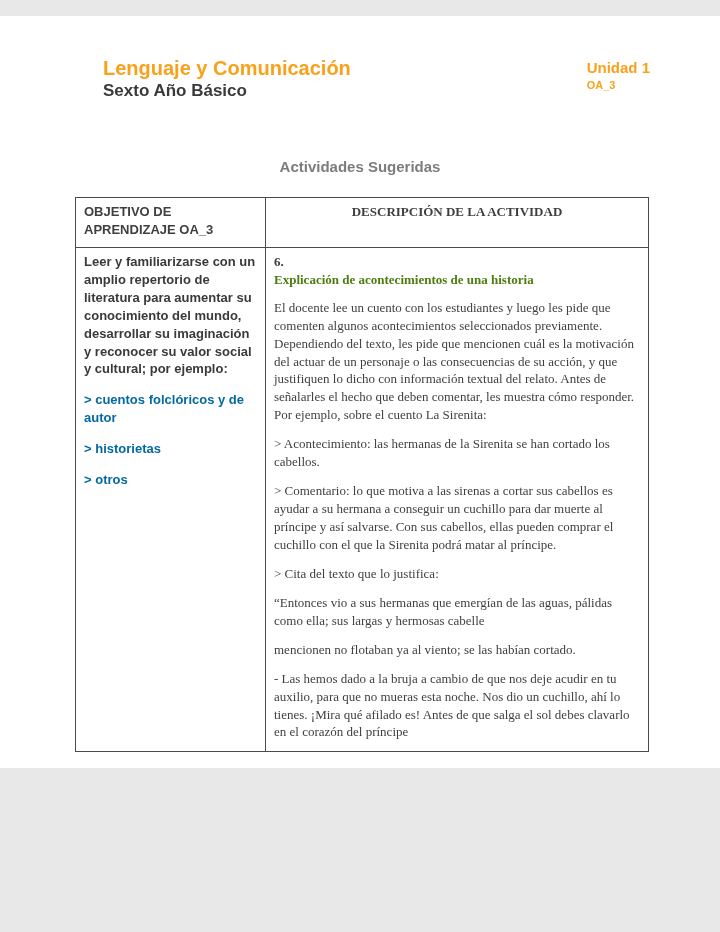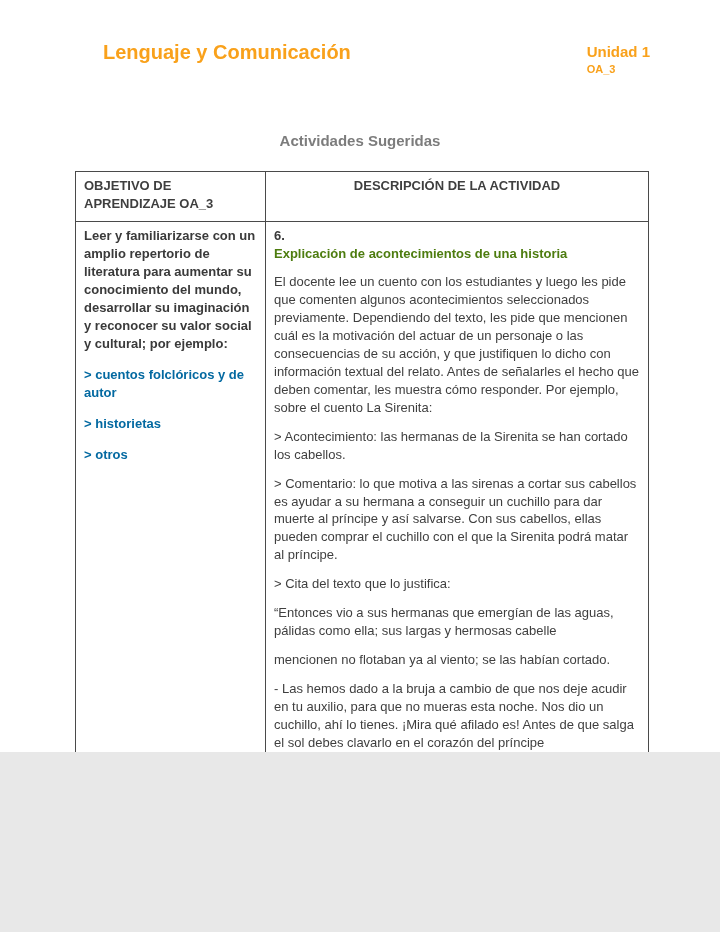--- a/index.html
+++ b/index.html
@@ -1,20 +1,20 @@
 <!DOCTYPE html>
 <html><head>
 <meta charset="utf-8">
 <style>
   * { margin: 0; padding: 0; box-sizing: border-box; }
   html, body { background: #e8e8e8; }
   .page {
     width: 720px;
     height: 752px;
-    margin: 0 auto;
+    margin: 16px auto;
     background: #ffffff;
     font-family: "Liberation Sans", sans-serif;
     color: #3f3f3f;
     position: relative;
     overflow: hidden;
   }
   
   .doc-header {
     display: flex;
     justify-content: space-between;
@@ -66,21 +66,21 @@
   }
   table.activities td {
     border: 1px solid #4a4a4a;
     vertical-align: top;
     padding: 5px 8px 8px 8px;
     font-size: 13px;
     line-height: 1.38;
     color: #3f3f3f;
   }
   td.col-objective { width: 190px; }
-  td.col-activity  { width: 383px; }
+  td.col-activity  { width: 383px; font-family: Liberation Serif, serif; }
   .th-left {
     font-weight: bold;
     color: #3a3a3a;
     font-size: 13px;
     line-height: 1.4;
     padding-bottom: 8px;
   }
   .th-right {
     font-weight: bold;
     color: #3a3a3a;
@@ -113,20 +113,21 @@
   .activity-par:last-child { margin-bottom: 2px; }
 </style>
 </head>
 <body>
 
 <div class="page">
 
   <div class="doc-header">
     <div class="left-block">
       <div class="title">Lenguaje y Comunicación</div>
+      <div class="subtitle">Sexto Año Básico</div>
     </div>
     <div class="right-block">
       <div class="unit">Unidad 1</div>
       <div class="oa">OA_3</div>
     </div>
   </div>
 
   <div class="page-heading">Actividades Sugeridas</div>
 
   <table class="activities">

